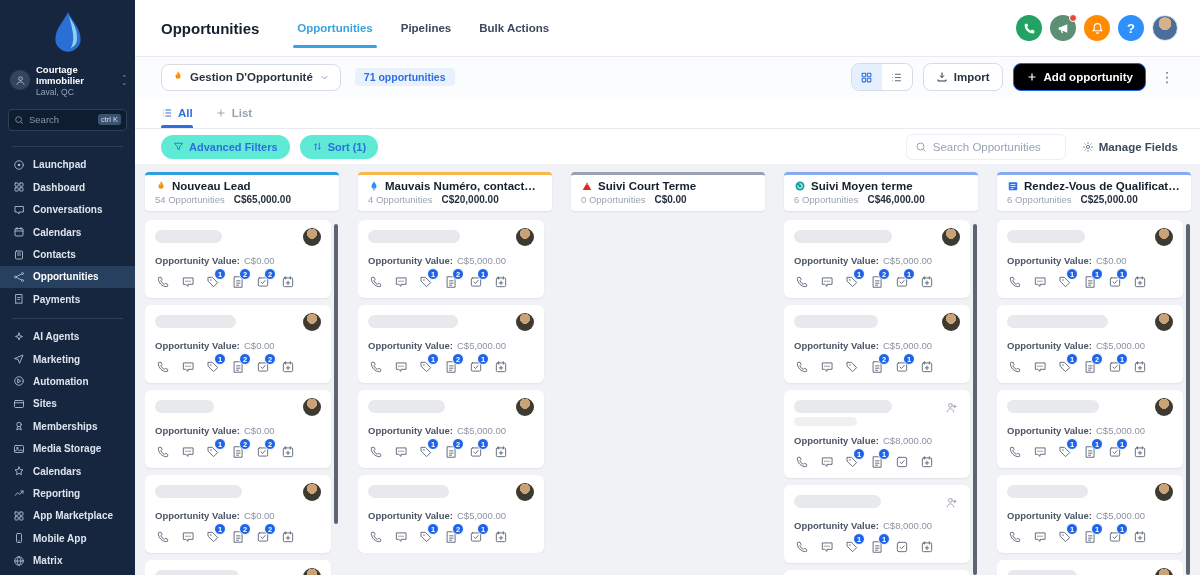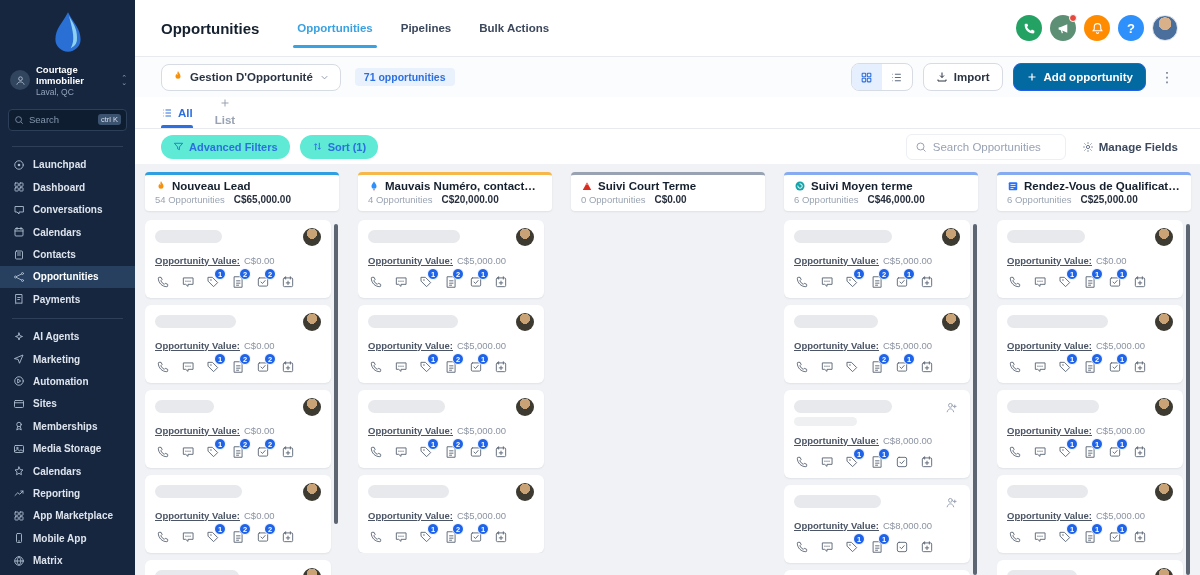--- a/index.html
+++ b/index.html
@@ -54,29 +54,29 @@
   .pill-select .chev svg { width:11px; height:11px; }
   .count-badge { margin-left:14px; background:#e9f1fd; color:#2c6fe0; font-size:10.5px; font-weight:600; padding:3px 9px; border-radius:4px; white-space:nowrap; }
   .toolbar-right { margin-left:auto; display:flex; align-items:center; gap:10px; }
   .seg-group { display:flex; border:1px solid #d7dce4; border-radius:8px; overflow:hidden; height:28px; background:#fff; }
   .seg { width:30px; display:flex; align-items:center; justify-content:center; color:#5c6b80; cursor:pointer; }
   .seg svg { width:13px; height:13px; }
   .seg.active { background:#e6effd; color:#2c6fe0; }
   .btn { height:28px; display:flex; align-items:center; gap:6px; border-radius:8px; font-size:11.5px; font-weight:600; padding:0 12px; cursor:pointer; white-space:nowrap; }
   .btn svg { width:12px; height:12px; }
   .btn-import { background:#fff; border:1px solid #d7dce4; color:#2a3443; }
-  .btn-add { background:#0369a1; border:1px solid #2361e8; color:#fff; }
+  .btn-add { background:#000000; border:1px solid #2361e8; color:#fff; }
   .kebab { color:#667085; font-size:14px; letter-spacing:0; cursor:pointer; padding:0 4px; }
 
   .viewtabs { height:32px; flex-shrink:0; border-bottom:1px solid #e8eaef; display:flex; align-items:stretch; gap:22px; padding:0 26px; background:#fff;text-align:right; }
   .vtab { display:flex; align-items:center; gap:5px; font-size:11.5px; cursor:pointer; position:relative; }
   .vtab svg { width:12px; height:12px; }
   .vtab.active { color:#2c6fe0; font-weight:700; }
   .vtab.active::after { content:""; position:absolute; left:0; right:0; bottom:0; height:3px; border-radius:2px 2px 0 0; background:#2c6fe0; }
-  .vtab.muted { color:#98a2b3; font-weight:600;flex-direction:column; }
+  .vtab.muted { color:#98a2b3; font-weight:600; }
 
   .filterbar { height:35px; flex-shrink:0; display:flex; align-items:center; gap:10px; padding:0 22px 0 26px; background:#fff; }
   .fpill { height:24px; border-radius:13px; background:#5eead4; color:#2c6fe0; font-size:11px; font-weight:600; display:flex; align-items:center; gap:5px; padding:0 12px; cursor:pointer; white-space:nowrap; }
   .fpill svg { width:11px; height:11px; }
   .filter-right { margin-left:auto; display:flex; align-items:center; gap:16px; }
   .search-opp { width:160px; height:26px; border:1px solid #eceff4; border-radius:6px; background:#fff; display:flex; align-items:center; gap:6px; padding:0 8px; color:#98a2b3; font-size:11.5px; cursor:text; }
   .search-opp svg { width:12px; height:12px; flex-shrink:0; }
   .manage-fields { display:flex; align-items:center; gap:5px; font-size:11.5px; font-weight:600; color:#3c485c; cursor:pointer; white-space:nowrap; }
   .manage-fields svg { width:12px; height:12px; color:#5c6b80; }
 
@@ -95,21 +95,21 @@
   .card { background:#fff; border-radius:6px; box-shadow:0 1px 2px rgba(16,24,40,.07); padding:8px 10px 9px; cursor:pointer; flex-shrink:0; }
   .card-top { display:flex; align-items:flex-start; justify-content:space-between; }
   .blobs { flex:1; min-width:0; padding-top:2px; }
   .blob { height:13px; background:#e7e9ec; border-radius:7px; }
   .blob2 { height:9px; background:#eef0f2; border-radius:5px; margin-top:4px; }
   .card-avatar { width:18px; height:18px; border-radius:50%; flex-shrink:0; margin-left:8px; }
   .card-avatar.photo { background:radial-gradient(circle at 50% 32%, #c9a276 0 33%, #3c3a31 34% 100%); }
   .card-avatar.unassigned { background:transparent; color:#98a2b3; display:flex; align-items:center; justify-content:center; }
   .card-avatar.unassigned svg { width:13px; height:13px; }
   .card-value { margin-top:9px; font-size:9.5px; white-space:nowrap; }
-  .card-value .vl { color:#4b5565; font-weight:600;text-decoration:underline; }
+  .card-value .vl { color:#4b5565; font-weight:600; }
   .card-value .va { color:#8b93a2; margin-left:4px; }
   .card-icons { margin-top:8px; display:flex; align-items:center; gap:10px; }
   .ci { position:relative; width:15px; height:15px; color:#5b6675; display:flex; align-items:center; justify-content:center; }
   .ci svg { width:14px; height:14px; }
   .ci .badge { position:absolute; top:-6px; right:-6px; min-width:12px; height:12px; border-radius:7px; background:#1f64e8; border:1.5px solid #fff; color:#fff; font-size:7.5px; font-weight:700; display:flex; align-items:center; justify-content:center; padding:0 2px; }
   .col-scrollbar { position:absolute; right:1px; top:52px; width:4px; border-radius:2px; background:#5d6573; }
   .col-scrollbar.partial { height:300px; }
   .col-scrollbar.full { height:calc(100% - 52px); }
 </style>
 </head>

